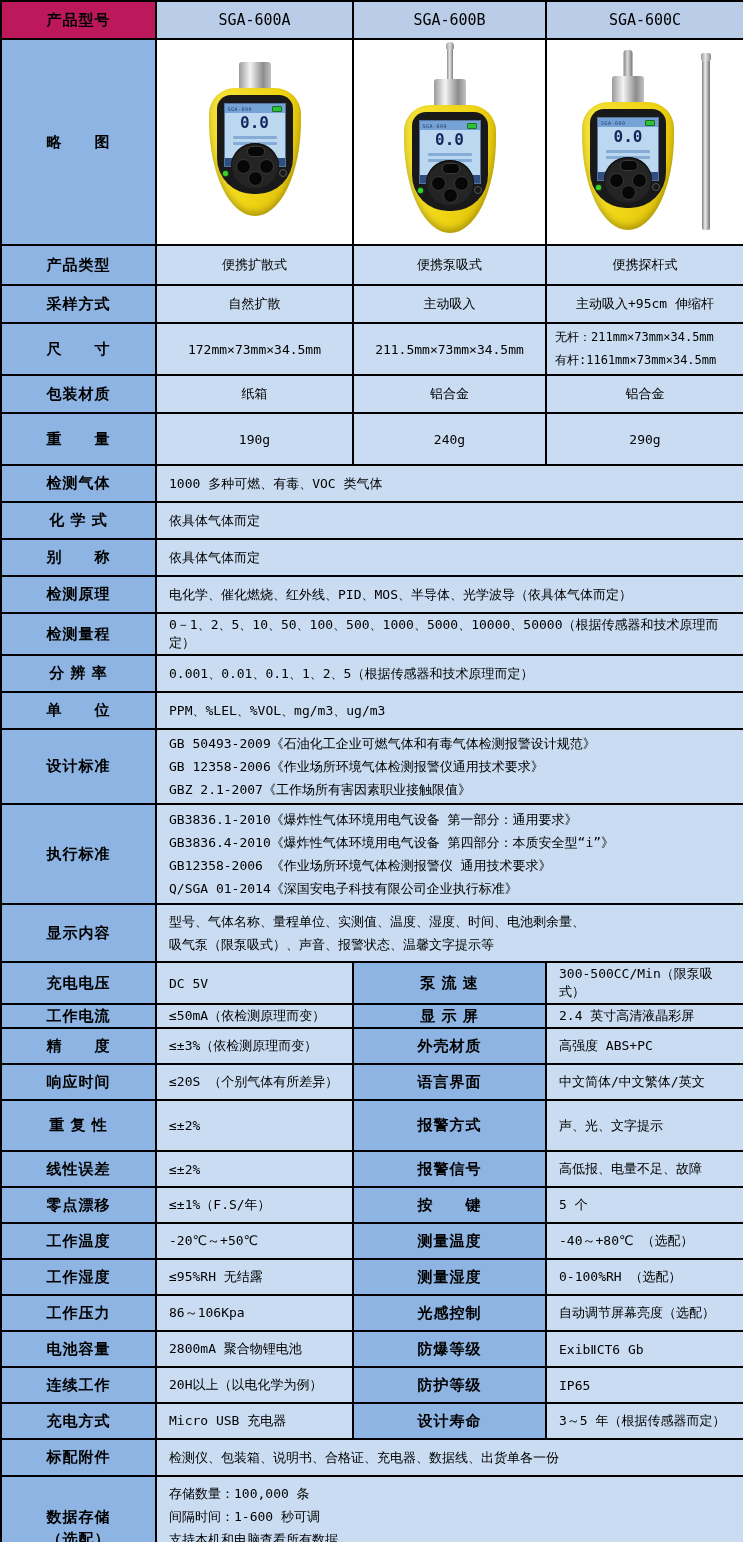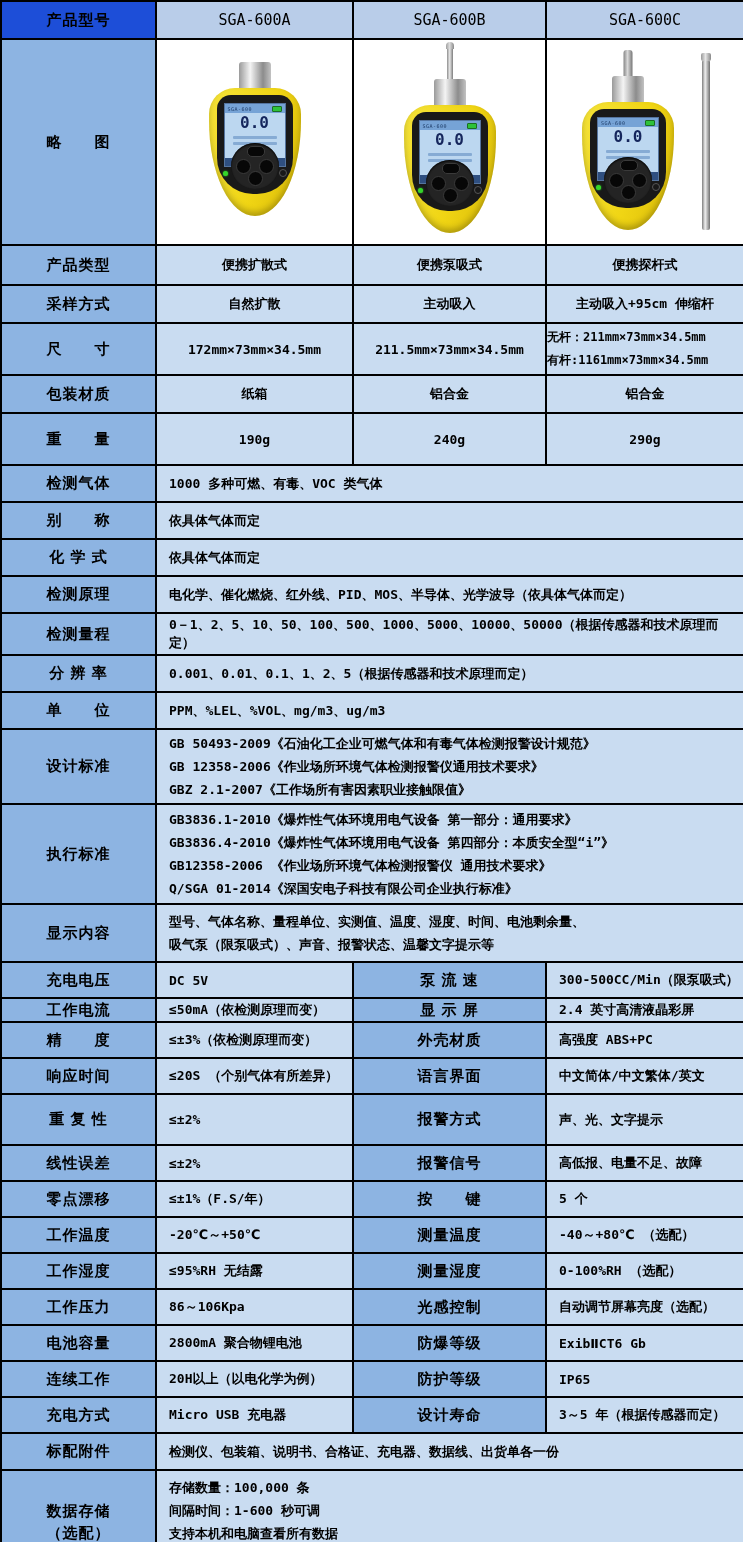--- a/index.html
+++ b/index.html
@@ -1,22 +1,22 @@
 <!DOCTYPE html>
 <html><head>
 <meta charset="utf-8">
 <style>
   html,body{margin:0;padding:0;background:#fff;}
   body{width:743px;font-family:"Liberation Sans","DejaVu Sans",sans-serif;color:#000;}
   table{border-collapse:collapse;width:743px;table-layout:fixed;}
   td{border:2px solid #000;vertical-align:middle;overflow:hidden;}
   .lbl{background:#8DB4E2;font-weight:bold;text-align:center;font-size:15px;letter-spacing:1px;}
-  .hlbl{background:#1d4ed8;}
+  .hlbl{background:#be185d;}
   .hval{background:#B9CDE9;text-align:center;font-size:15px;font-family:"DejaVu Sans Mono","Liberation Mono",monospace;}
-  .val{background:#C9DCF1;font-size:13px;font-family:"DejaVu Sans Mono","DejaVu Sans",monospace,sans-serif;padding:2px 0;font-weight:bold;}
+  .val{background:#C9DCF1;font-size:13px;font-family:"DejaVu Sans Mono","DejaVu Sans",monospace,sans-serif;padding:2px 8px;}
   .valc{text-align:center;}
   .vall{text-align:left;padding-left:12px;}
   .white{background:#fff;}
   .line{line-height:23px;white-space:nowrap;}
   .lbl2line{line-height:22px;}
   
   .sketchwrap{display:flex;align-items:flex-end;justify-content:center;height:100%;padding-bottom:10px;box-sizing:border-box;gap:26px;}
   .device{position:relative;width:96px;}
   .dev-a{height:158px;}
   .dev-b{height:192px;}
@@ -204,25 +204,25 @@
     <td class="val valc">190g</td>
     <td class="val valc">240g</td>
     <td class="val valc">290g</td>
   </tr>
 
   <tr style="height:37px">
     <td class="lbl">检测气体</td>
     <td class="val vall" colspan="3">1000 多种可燃、有毒、VOC 类气体</td>
   </tr>
   <tr style="height:37px">
+    <td class="lbl">化 学 式</td>
+    <td class="val vall" colspan="3">依具体气体而定</td>
+  </tr>
+  <tr style="height:37px">
     <td class="lbl">别　　称</td>
-    <td class="val vall" colspan="3">依具体气体而定</td>
-  </tr>
-  <tr style="height:37px">
-    <td class="lbl">化 学 式</td>
     <td class="val vall" colspan="3">依具体气体而定</td>
   </tr>
   <tr style="height:37px">
     <td class="lbl">检测原理</td>
     <td class="val vall" colspan="3">电化学、催化燃烧、红外线、PID、MOS、半导体、光学波导（依具体气体而定）</td>
   </tr>
   <tr style="height:37px">
     <td class="lbl">检测量程</td>
     <td class="val vall" colspan="3">0－1、2、5、10、50、100、500、1000、5000、10000、50000（根据传感器和技术原理而定）</td>
   </tr>

